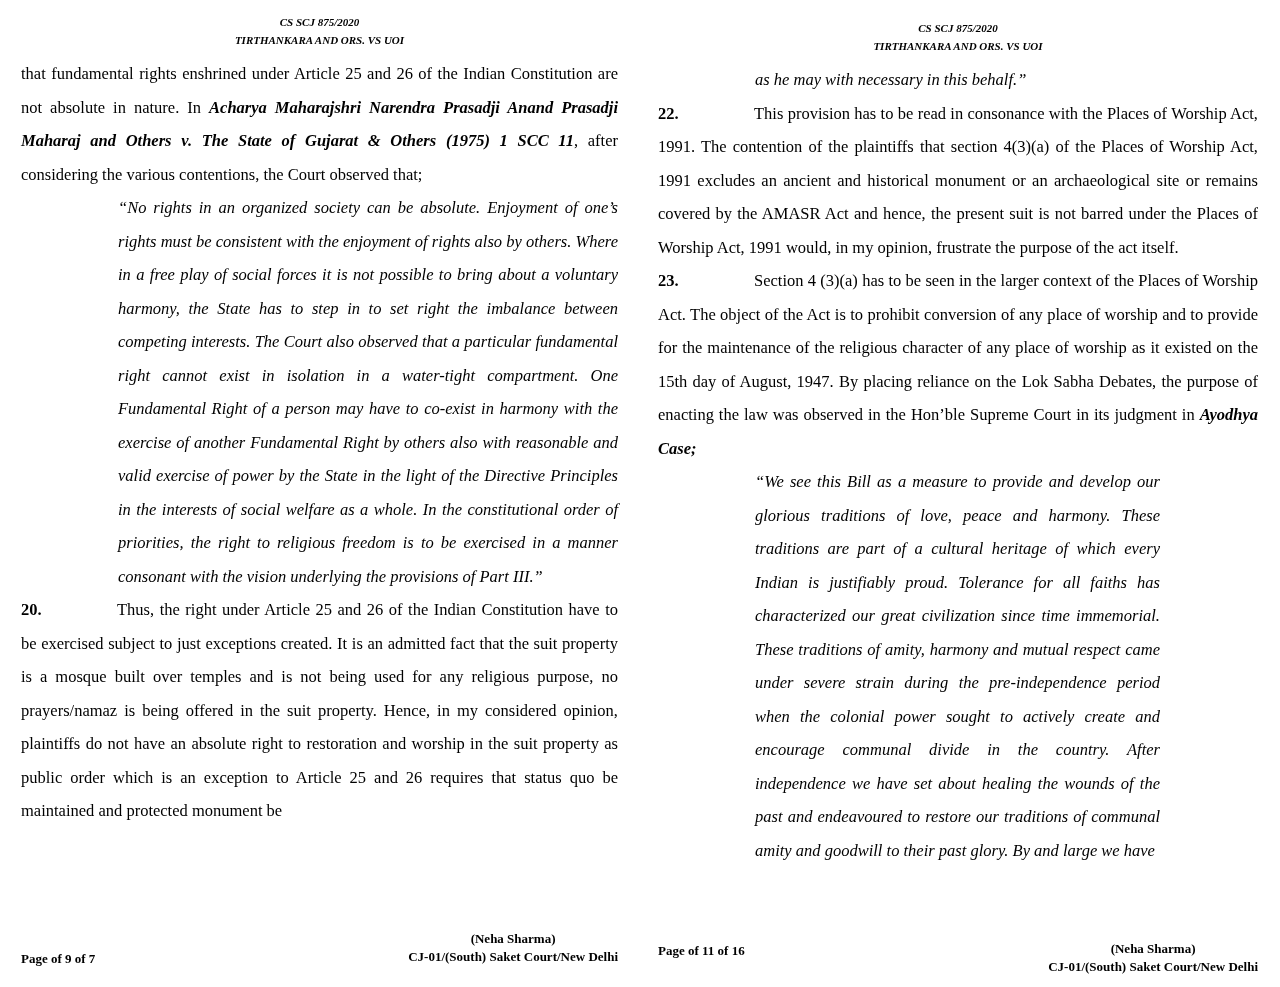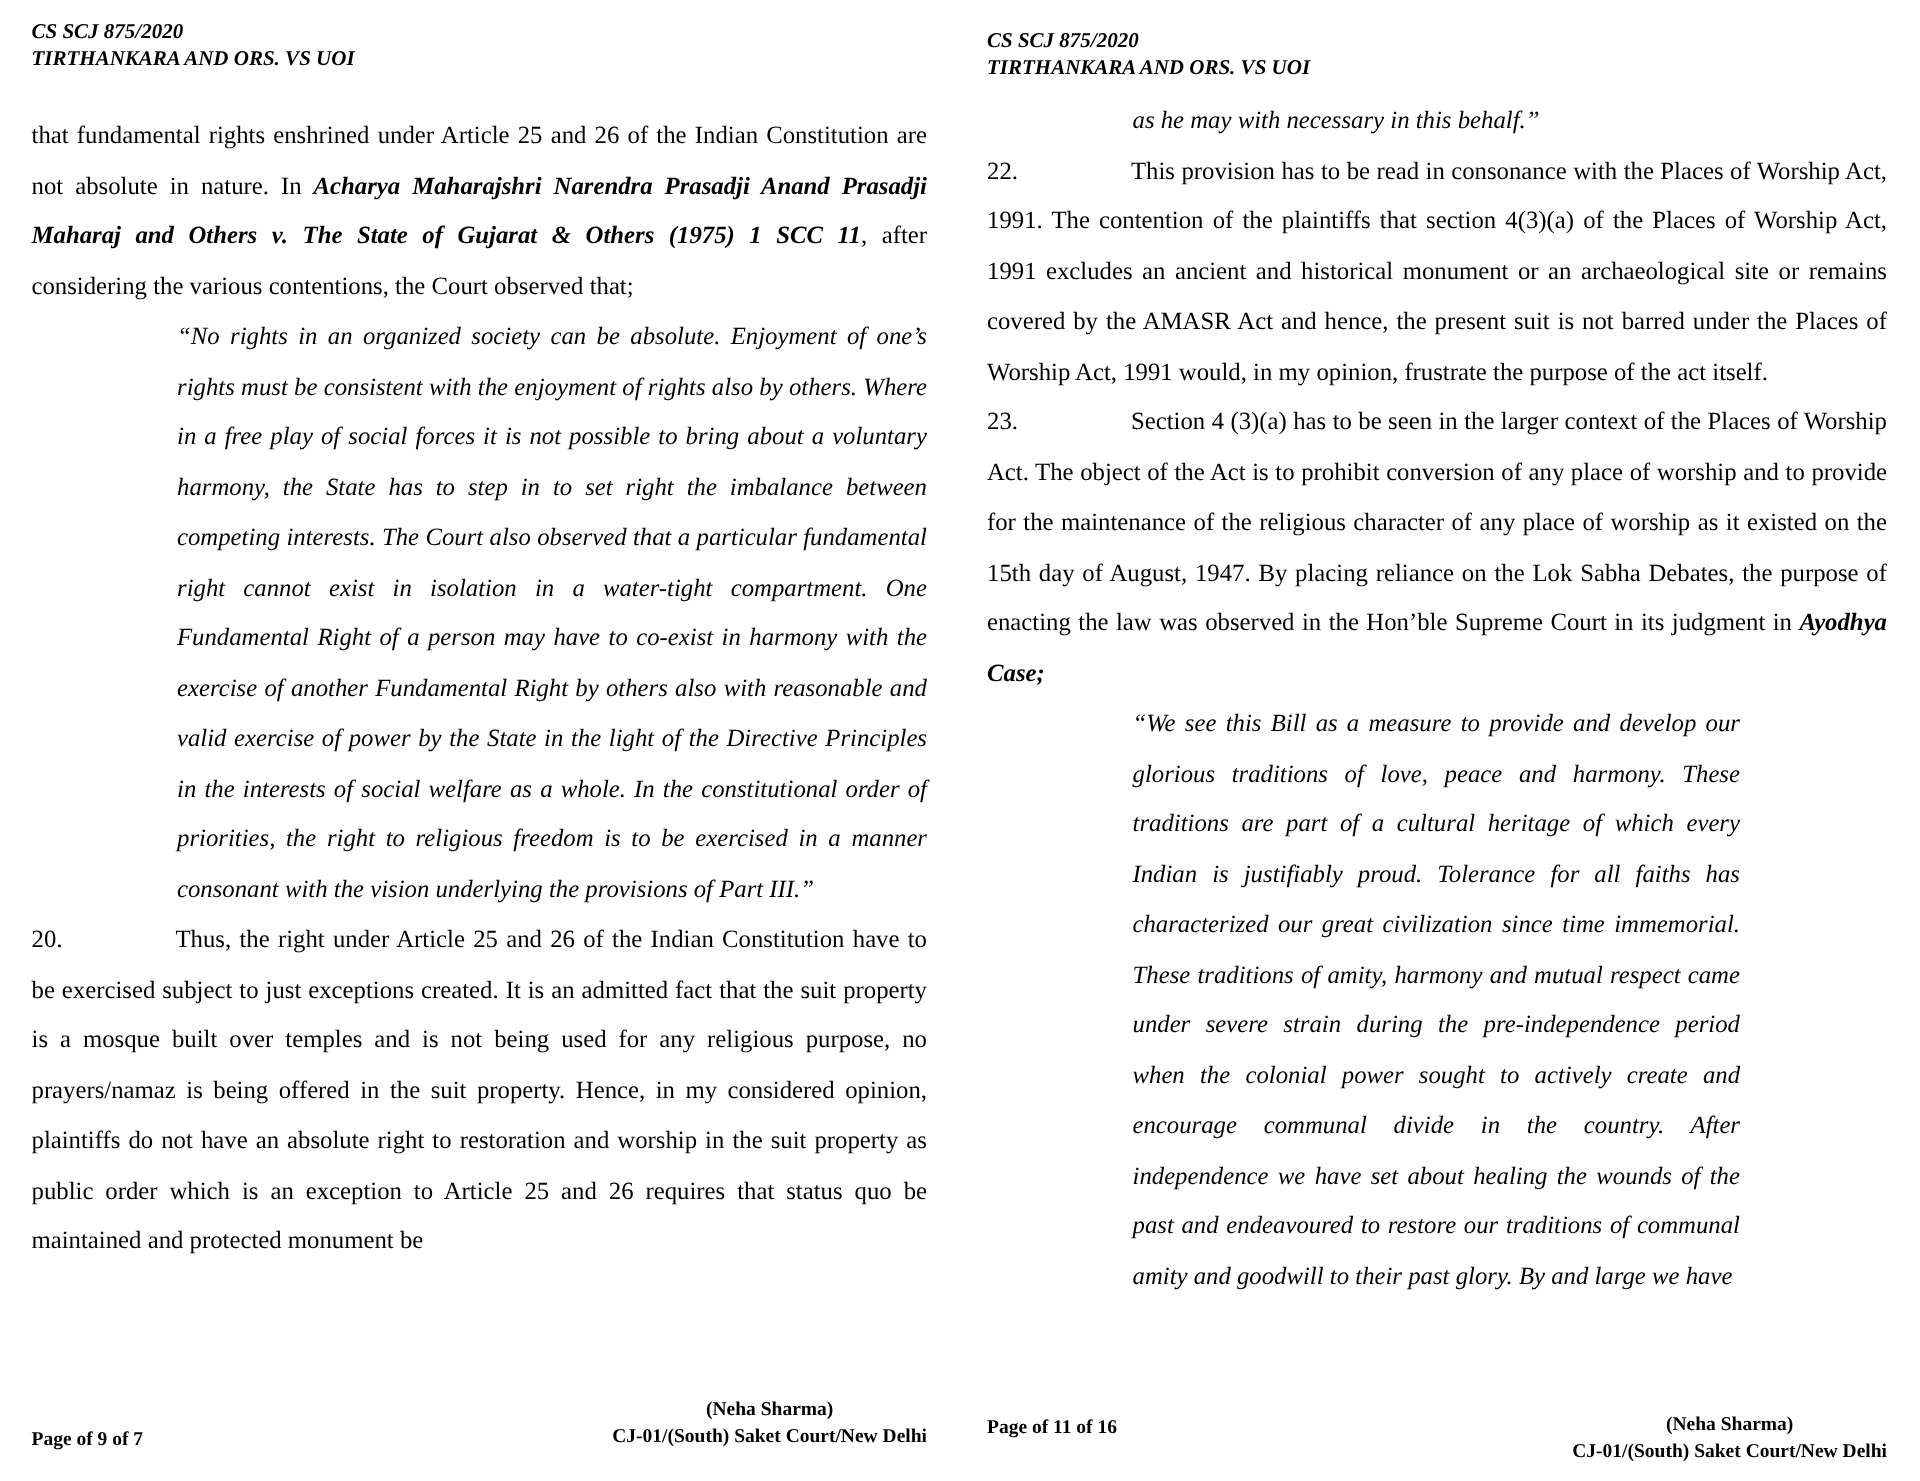--- a/index.html
+++ b/index.html
@@ -18,43 +18,43 @@
   }
   .sheet {
     position: absolute;
     top: 0;
     height: 987px;
   }
   .sheet.page-left  { left: 21px;  width: 597px; }
   .sheet.page-right { left: 658px; width: 600px; }
 
   .page-header {
-    text-align: left;
+    text-align: center;
     font-weight: bold;
     font-style: italic;
-    font-size: 14px;
+    font-size: 11px;
     line-height: 18px;
     padding-top: 13px;
   }
   .page-right .page-header { padding-top: 19px; }
 
   .page-body {
-    margin-top: 24px;
+    margin-top: 8px;
     font-size: 16.5px;
     line-height: 33.5px;
     text-align: justify;
   }
   .page-right .page-body { margin-top: 8px; }
 
   .para { text-align: justify; }
   .para-num {
     display: inline-block;
     width: 96px;
     font-style: normal;
-    font-weight: normal;
+    font-weight: bold;
   }
   .quote {
     margin-left: 97px;
     font-style: italic;
     text-align: justify;
   }
   .quote.narrow { width: 405px; }
 
   .seg-normal { font-style: normal; font-weight: normal; }
   .seg-italic { font-style: italic; }

